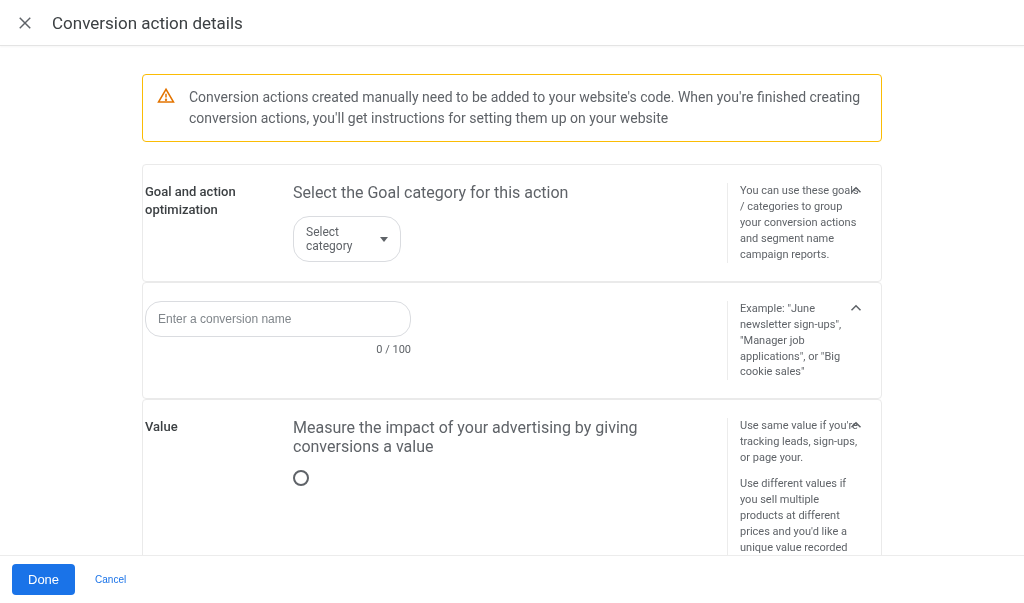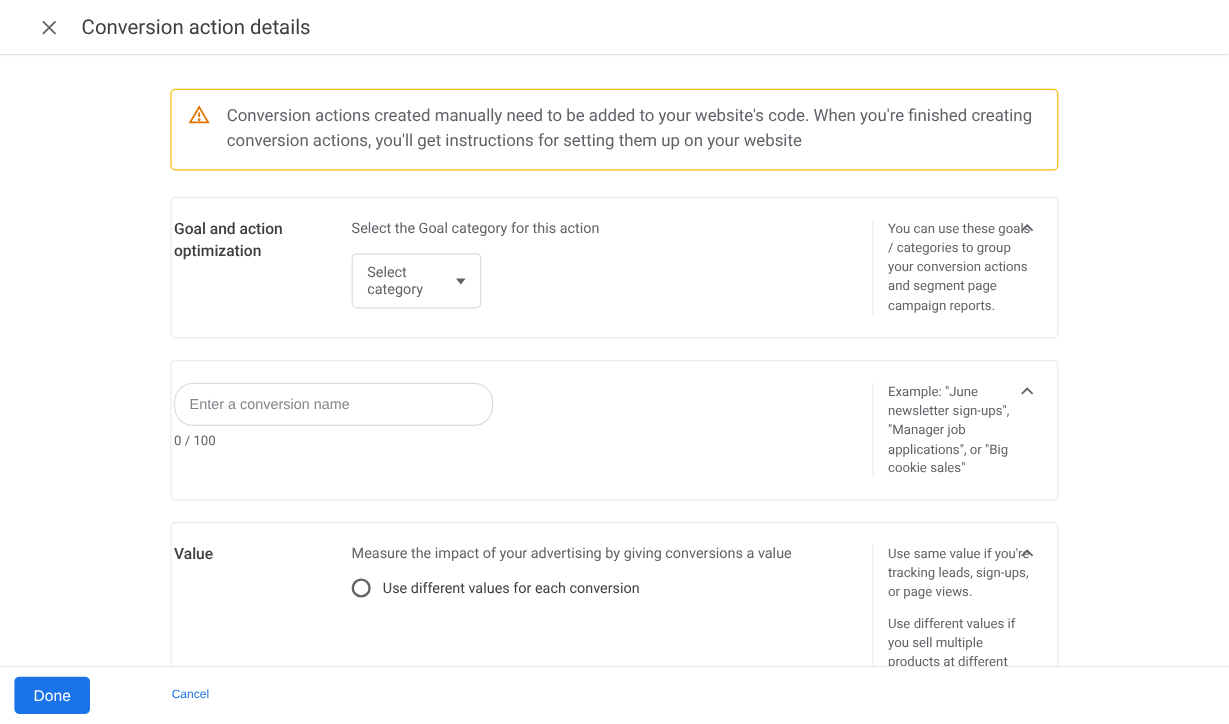--- a/index.html
+++ b/index.html
@@ -6,21 +6,21 @@
   body {
     font-family: "Google Sans", Roboto, Arial, sans-serif;
     background: #fff;
     color: #3c4043;
     font-size: 13px;
   }
   .header {
     display: flex;
     align-items: center;
     height: 46px;
-    padding: 0 32px;
+    padding: 0 16px;
     border-bottom: 1px solid #e4e4e4;
     box-shadow: 0 1px 2px rgba(0,0,0,0.04);
   }
   .close-icon {
     width: 18px; height: 18px;
     display:flex; align-items:center; justify-content:center;
     cursor: pointer;
     margin-right: 18px;
     color:#5f6368;
   }
@@ -47,21 +47,20 @@
   }
   .alert-icon {
     flex-shrink: 0;
     color: #e37400;
     width:18px; height:18px;
   }
   .card {
     border: 1px solid #eaeaea;
     border-radius: 4px;
     background: #fff;
-    margin-bottom: 18px;
     padding: 18px 18px 18px 2px;
     display:flex;
     position:relative;
   }
   .card-left {
     width: 148px;
     flex-shrink: 0;
     font-size: 13px;
     color: #3c4043;
     font-weight: 500;
@@ -82,27 +81,27 @@
   }
   .caret {
     position:absolute;
     top: 16px;
     right: 16px;
     width:18px;height:18px;
     color:#5f6368;
     cursor:pointer;
   }
   .label {
-    font-size: 12px;
+    font-size: 16px;
     color: #5f6368;
     margin-bottom: 14px;
   }
   .select-box {
     border: 1px solid #dadce0;
-    border-radius: 4px;
+    border-radius: 16px;
     padding: 8px 12px;
     width: 108px;
     display:flex;
     align-items:center;
     justify-content:space-between;
     font-size: 12px;
     color: #5f6368;
     cursor:pointer;
   }
   .select-box .arrow {
@@ -115,21 +114,21 @@
     width: 266px;
     border: 1px solid #dadce0;
     border-radius: 16px;
     padding: 10px 12px;
     font-size: 12px;
     color:#3c4043;
   }
   .text-input::placeholder { color: #80868b; }
   .counter {
     width:266px;
-    text-align:left;
+    text-align:right;
     font-size: 11px;
     color: #5f6368;
     margin-top: 6px;
   }
   .radio-row {
     display:flex;
     align-items:center;
     gap:10px;
     margin-bottom: 10px;
     font-size: 12px;
@@ -147,21 +146,20 @@
     position: fixed;
     bottom: 0;
     left: 0;
     right: 0;
     height: 48px;
     background: #fff;
     border-top: 1px solid #ececec;
     display:flex;
     align-items:center;
     padding: 12px 12px;
-    gap: 48px;
   }
   .btn-primary {
     background: #1a73e8;
     color: #fff;
     border: none;
     border-radius: 4px;
     padding: 8px 16px;
     font-size: 13px;
     cursor:pointer;
     margin-right: 12px;
@@ -204,21 +202,21 @@
 
   <div class="card">
     <div class="card-left">Goal and action optimization</div>
     <div class="card-mid">
       <div class="label">Select the Goal category for this action</div>
       <div class="select-box">
         <span>Select category</span>
         <span class="arrow"></span>
       </div>
     </div>
-    <div class="card-right">You can use these goals / categories to group your conversion actions and segment page campaign reports.</div>
+    <div class="card-right">You can use these goals / categories to group your conversion actions and segment name campaign reports.</div>
     <div class="caret">
       <svg viewBox="0 0 24 24" width="18" height="18" fill="none" stroke="currentColor" stroke-width="2">
           <polyline points="6 15 12 9 18 15"></polyline>
         </svg>
     </div>
   </div>
 
   <div class="card">
     <div class="card-mid">
       <input class="text-input" type="text" placeholder="Enter a conversion name" style="">
@@ -231,25 +229,24 @@
         </svg>
     </div>
   </div>
 
   <div class="card">
     <div class="card-left">Value</div>
     <div class="card-mid">
       <div class="label">Measure the impact of your advertising by giving conversions a value</div>
       <div class="radio-row">
         <span class="radio"></span>
-        <span>Use different values for each conversion</span>
       </div>
     </div>
     <div class="card-right">
-      <p class="help-p">Use same value if you're tracking leads, sign-ups, or page views.</p>
+      <p class="help-p">Use same value if you're tracking leads, sign-ups, or page your.</p>
       <p class="help-p">Use different values if you sell multiple products at different prices and you'd like a unique value recorded for each conversion.</p>
 
     </div>
     <div class="caret">
       <svg viewBox="0 0 24 24" width="18" height="18" fill="none" stroke="currentColor" stroke-width="2">
           <polyline points="6 15 12 9 18 15"></polyline>
         </svg>
     </div>
   </div>
 

